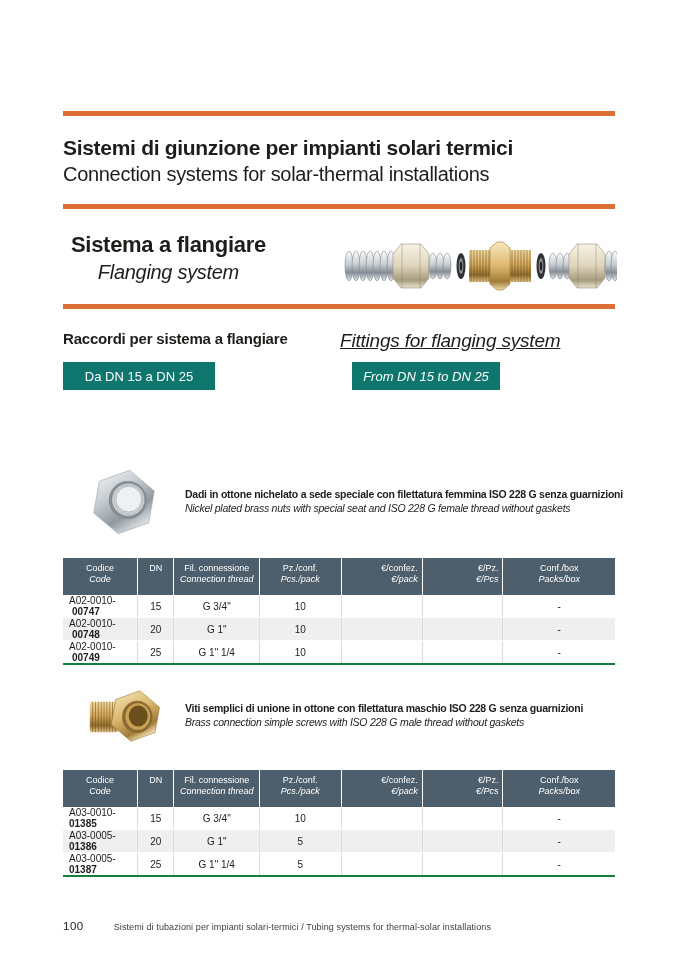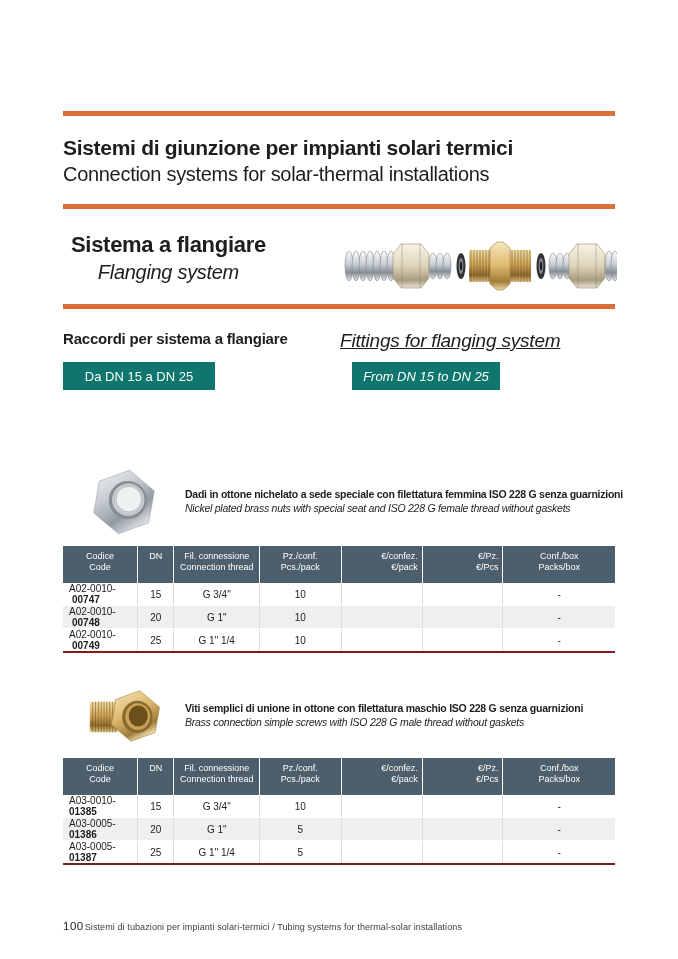--- a/index.html
+++ b/index.html
@@ -29,42 +29,42 @@
   #badge-en{left:352px;width:148px;font-style:italic;align-items:center;}
 
   .product-img{position:absolute;left:86px;}
   #prod1-img{top:464px;} #prod2-img{top:678px;}
   .product-desc{position:absolute;left:185px;width:432px;white-space:nowrap;}
   #prod1-desc{top:487px;} #prod2-desc{top:701px;}
   .product-desc .d-it{font-size:10.5px;font-weight:700;letter-spacing:-0.25px;line-height:14px;}
   .product-desc .d-en{font-size:10.5px;font-style:italic;letter-spacing:-0.25px;line-height:14px;}
 
   table.price{position:absolute;left:63px;width:552px;border-collapse:collapse;table-layout:fixed;
-              border-bottom:2px solid #7f1d1d;}
+              border-bottom:2px solid #15803d;margin-top:12px;}
   #table1{top:546px;} #table2{top:758px;}
   table.price thead th{
     background:#4D5F6C;color:#fff;font-weight:400;font-size:9px;line-height:11px;
     vertical-align:top;padding:5px 4px 0 4px;height:37px;box-sizing:border-box;
     border-left:1px solid #ffffff;text-align:center;
   }
   table.price thead th:first-child{border-left:none;}
-  table.price thead th .en{display:block;}
+  table.price thead th .en{display:block;font-style:italic;}
   table.price thead th.ar{text-align:right;padding-left:39px;}
   table.price tbody td{
     font-size:10px;height:17px;text-align:center;padding:0 4px;box-sizing:border-box;
     border-left:1px solid #DADDDF;border-bottom:1px solid #ffffff;color:#1d1d1b;
   }
   table.price tbody td:first-child{border-left:none;text-align:left;padding-left:6px;}
   table.price tbody tr:nth-child(2){background:#EFEFEF;}
   table.price tbody td.code b{font-weight:700;}
   table.price tbody td.code.gap b{margin-left:3px;}
 
   .footer{position:absolute;left:63px;top:920px;display:flex;align-items:baseline;}
   .footer .page-num{font-size:11.5px;letter-spacing:0.5px;color:#1d1d1b;}
-  .footer .caption{font-size:9px;color:#3d3d3b;margin-left:1px;letter-spacing:0.1px;}
+  .footer .caption{font-size:9px;color:#3d3d3b;margin-left:30px;letter-spacing:0.1px;}
 </style>
 </head>
 <body>
 
 <div class="page">
 
   <div class="accent-bar" id="bar1"></div>
 
   <div class="page-title">
     <div class="t-it">Sistemi di giunzione per impianti solari termici</div>

